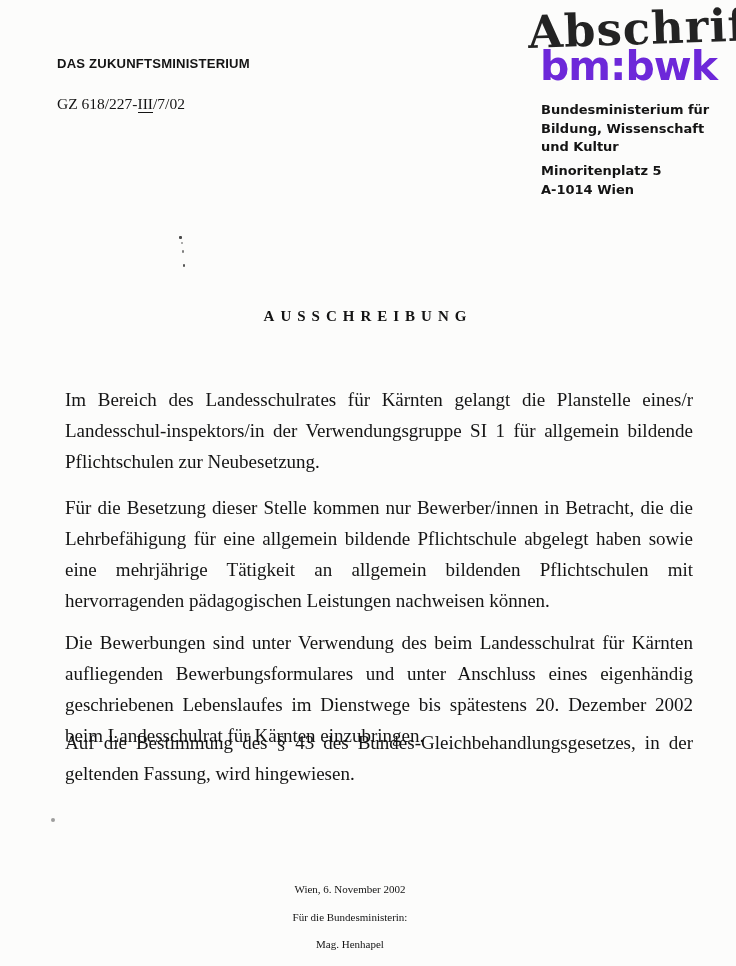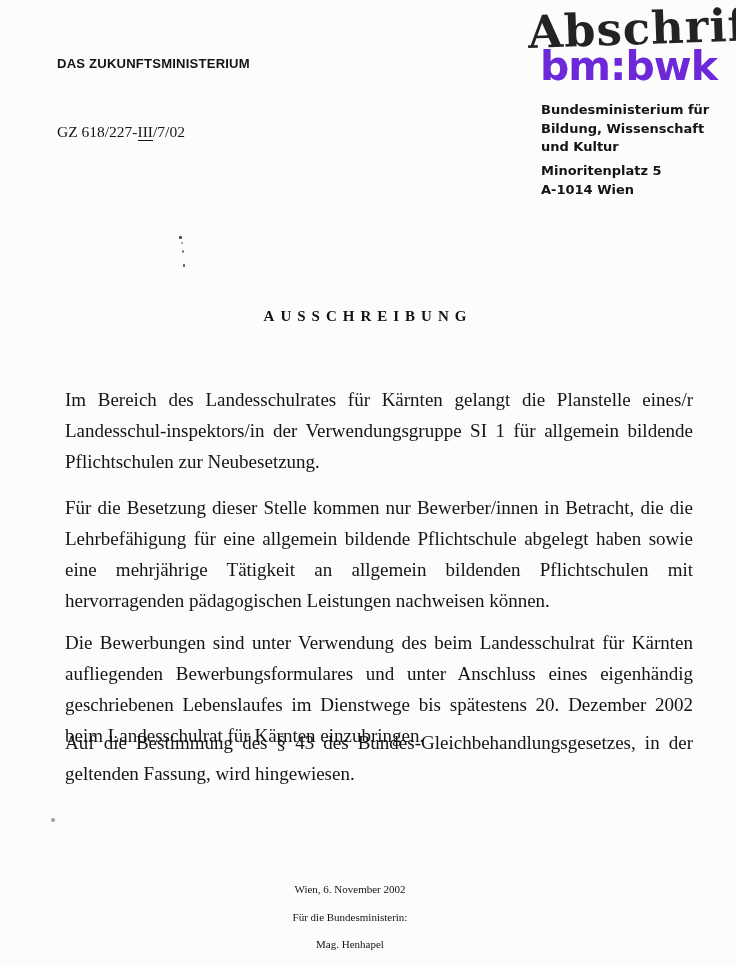--- a/index.html
+++ b/index.html
@@ -23,21 +23,20 @@
     font-size: 13.5px;
     letter-spacing: 0.2px;
     transform: scaleX(0.97);
     transform-origin: left center;
     white-space: nowrap;
   }
   .ref {
     left: 57px; top: 95px;
     font-size: 15.5px;
     white-space: nowrap;
-    margin-top: 28px;
   }
   .ref .u { border-bottom: 1.5px solid var(--ink, #141414); }
 
   .stamp {
     left: 528px; top: 6px;
     font-family: "DejaVu Serif", serif;
     font-weight: 700;
     font-size: 45px;
     letter-spacing: 1px;
     transform: rotate(-2deg);

